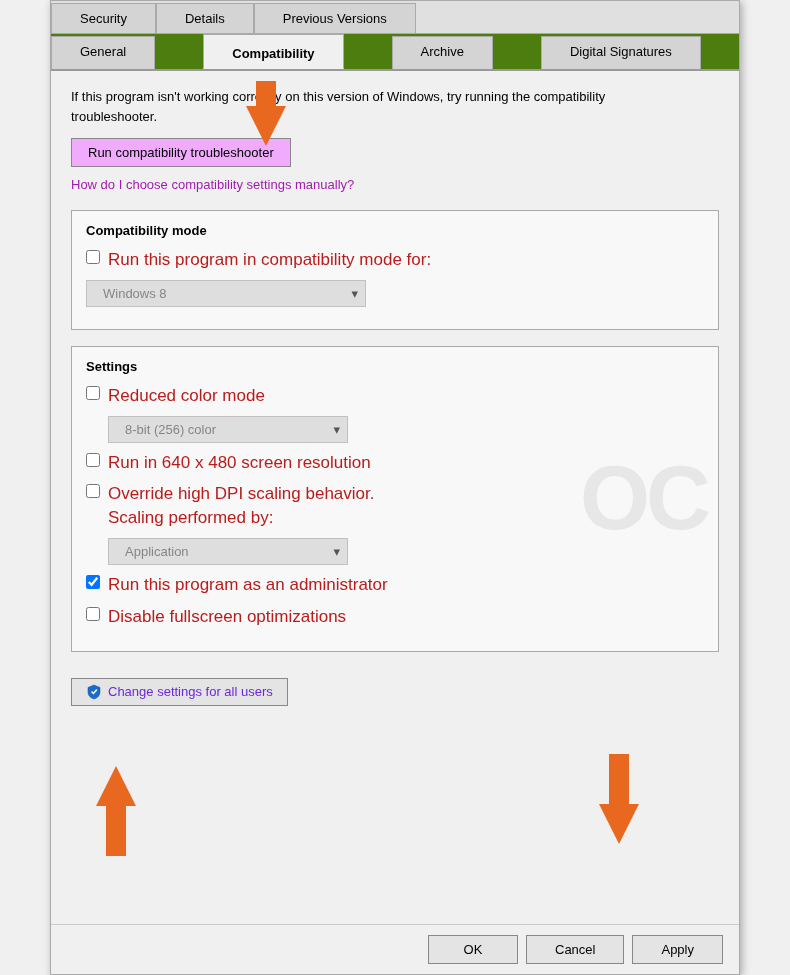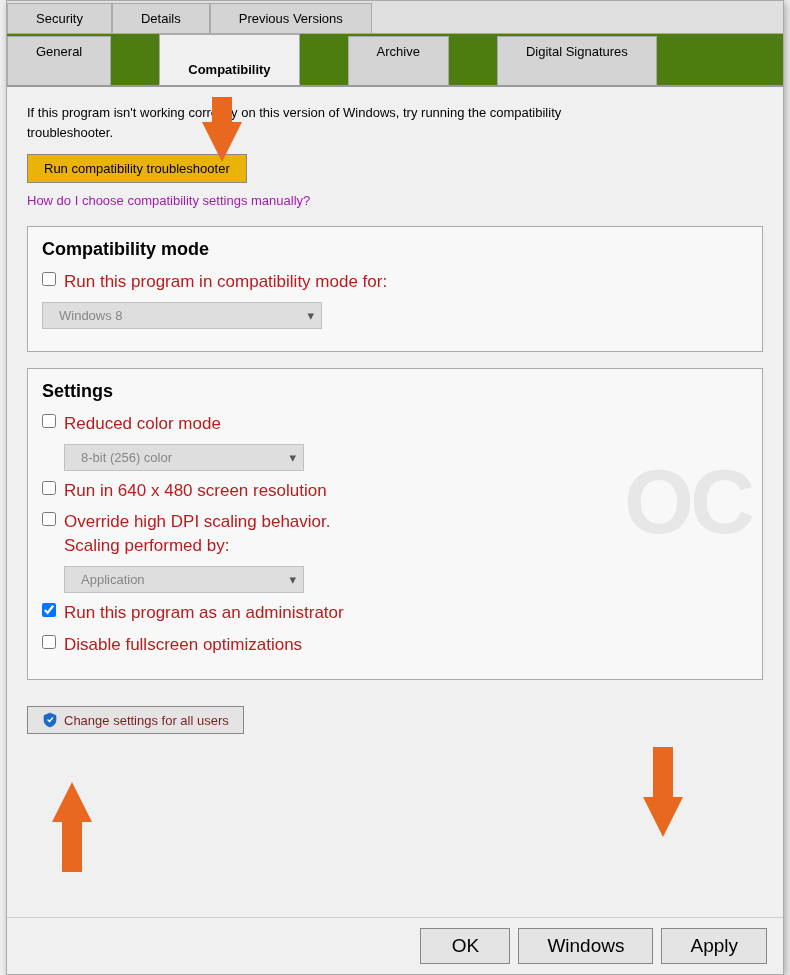--- a/index.html
+++ b/index.html
@@ -6,21 +6,21 @@
     body {
       font-family: 'Segoe UI', Arial, sans-serif;
       font-size: 13px;
       background: #f0f0f0;
       display: flex;
       justify-content: center;
       align-items: center;
       min-height: 100vh;
     }
     .dialog {
-      width: 778px;
+      width: 690px;
       min-height: 975px;
       background: #f0f0f0;
       border: 1px solid #aaa;
       box-shadow: 2px 2px 8px rgba(0,0,0,0.3);
       display: flex;
       flex-direction: column;
     }
     .tab-bar-top {
       display: flex;
       background: #e0e0e0;
@@ -39,21 +39,21 @@
       border-bottom: none;
       background: #d4d4d4;
       font-size: 13px;
       color: #000;
       margin-top: 2px;
     }
     .tab.active {
       background: #f0f0f0;
       border-bottom: 1px solid #f0f0f0;
       margin-top: 0;
-      padding-top: 27px;
+      padding-top: 11px;
       font-weight: 600;
       z-index: 1;
     }
     .content {
       flex: 1;
       padding: 16px 20px;
       position: relative;
       overflow: hidden;
     }
     .watermark {
@@ -73,42 +73,42 @@
       font-size: 13px;
       color: #000;
       margin-bottom: 12px;
       line-height: 1.5;
       max-width: 600px;
     }
     .troubleshooter-btn {
       display: inline-block;
       padding: 6px 16px;
       border: 1px solid #888;
-      background: #eab308;
+      background: #f0abfc;
       cursor: pointer;
       font-size: 13px;
       margin-bottom: 10px;
       color: #000;
     }
     .help-link {
       color: #a21caf;
       text-decoration: none;
       font-size: 13px;
       cursor: pointer;
       display: block;
       margin-bottom: 18px;
     }
     .section-box {
       border: 1px solid #aaa;
       padding: 12px 14px 14px;
       margin-bottom: 16px;
       background: #f8f8f8;
     }
     .section-title {
-      font-size: 18px;
+      font-size: 13px;
       font-weight: 600;
       margin-bottom: 10px;
       color: #000;
     }
     .checkbox-row {
       display: flex;
       align-items: flex-start;
       margin-bottom: 8px;
       gap: 8px;
     }
@@ -144,49 +144,49 @@
       content: '▾';
       position: absolute;
       right: 8px;
       top: 50%;
       transform: translateY(-50%);
       color: #555;
       pointer-events: none;
     }
     .change-settings-btn {
       display: inline-flex;
-      align-items: flex-end;
+      align-items: center;
       gap: 6px;
       padding: 5px 14px;
       border: 1px solid #888;
       background: #e4e4e4;
       cursor: pointer;
       font-size: 13px;
-      color: #7f1d1d;
+      color: #6d28d9;
       margin-top: 4px;
     }
     .shield-icon {
       width: 16px;
       height: 16px;
     }
     .bottom-bar {
       display: flex;
       justify-content: flex-end;
       align-items: center;
       padding: 10px 16px;
       gap: 8px;
       border-top: 1px solid #ccc;
       background: #f0f0f0;
     }
     .bottom-btn {
       padding: 6px 28px;
       border: 1px solid #888;
       background: #e4e4e4;
       cursor: pointer;
-      font-size: 19px;
+      font-size: 13px;
       color: #000;
       min-width: 90px;
     }
   </style>
 </head>
 <body>
 
 <div class="dialog">
 
   <div class="tab-bar-top">
@@ -292,16 +292,16 @@
     </button>
 
     
     <svg style="position:absolute;right:80px;bottom:80px;pointer-events:none;z-index:10;" width="80" height="90">
       <polygon points="40,90 20,50 30,50 30,0 50,0 50,50 60,50" fill="#e86820"></polygon>
     </svg>
   </div>
 
   <div class="bottom-bar">
     <button class="bottom-btn">OK</button>
-    <button class="bottom-btn">Windows</button>
+    <button class="bottom-btn">Cancel</button>
     <button class="bottom-btn">Apply</button>
   </div>
 </div>
 
 </body></html>

